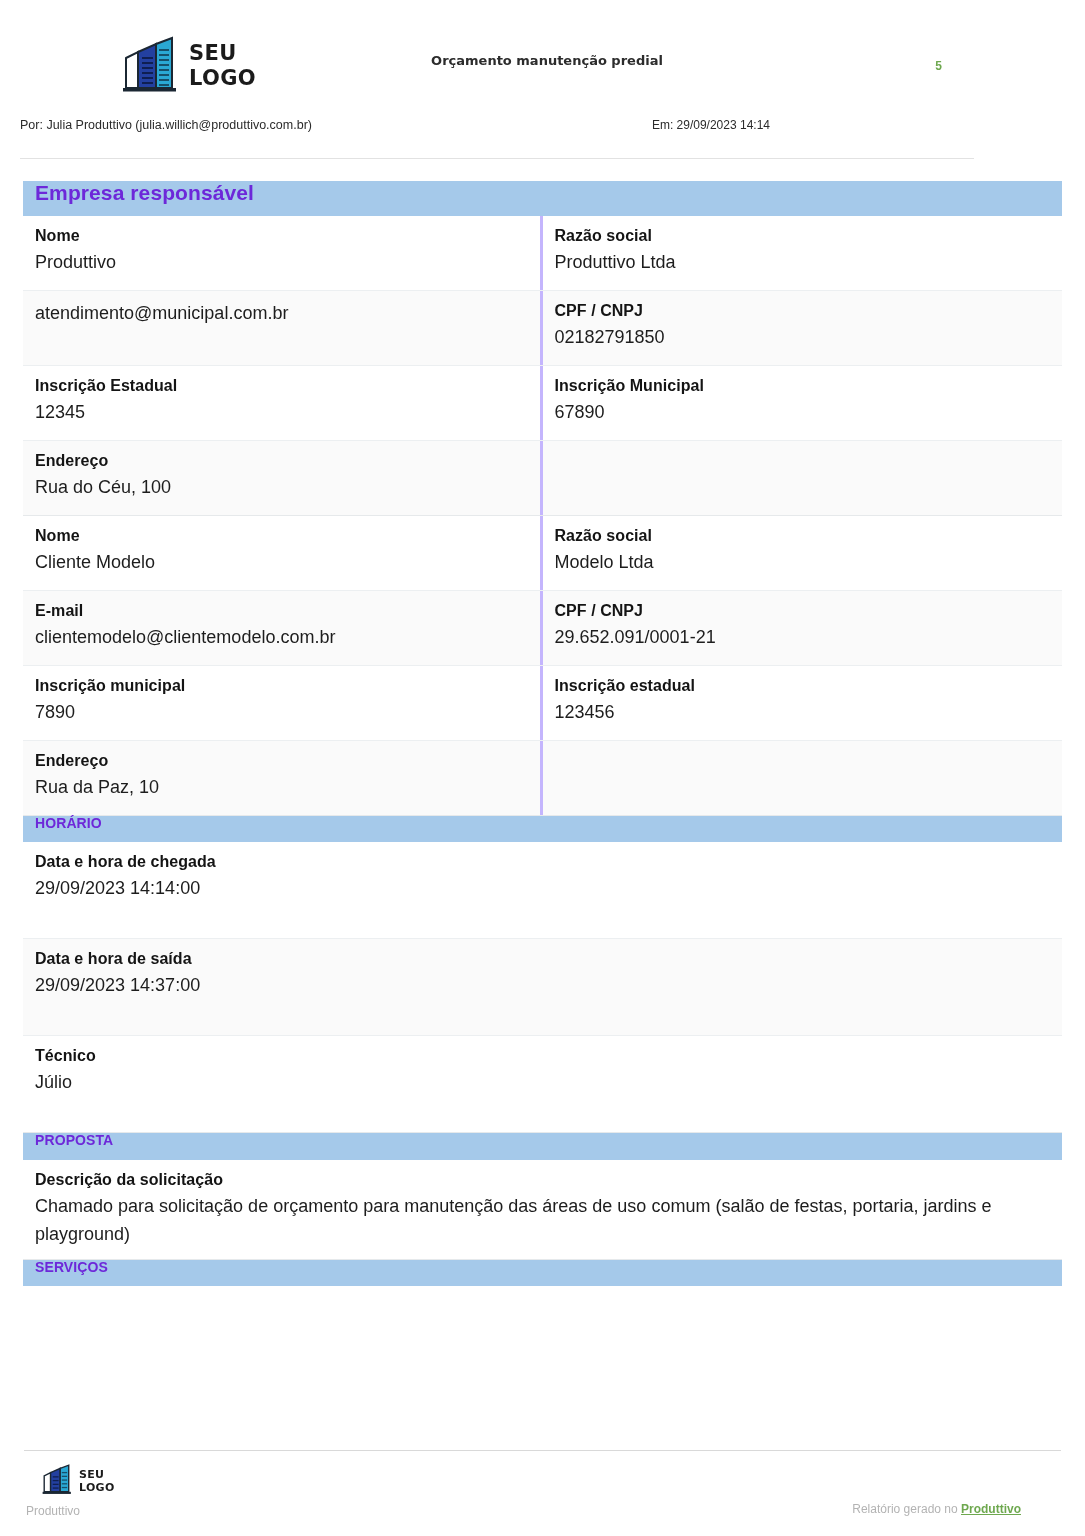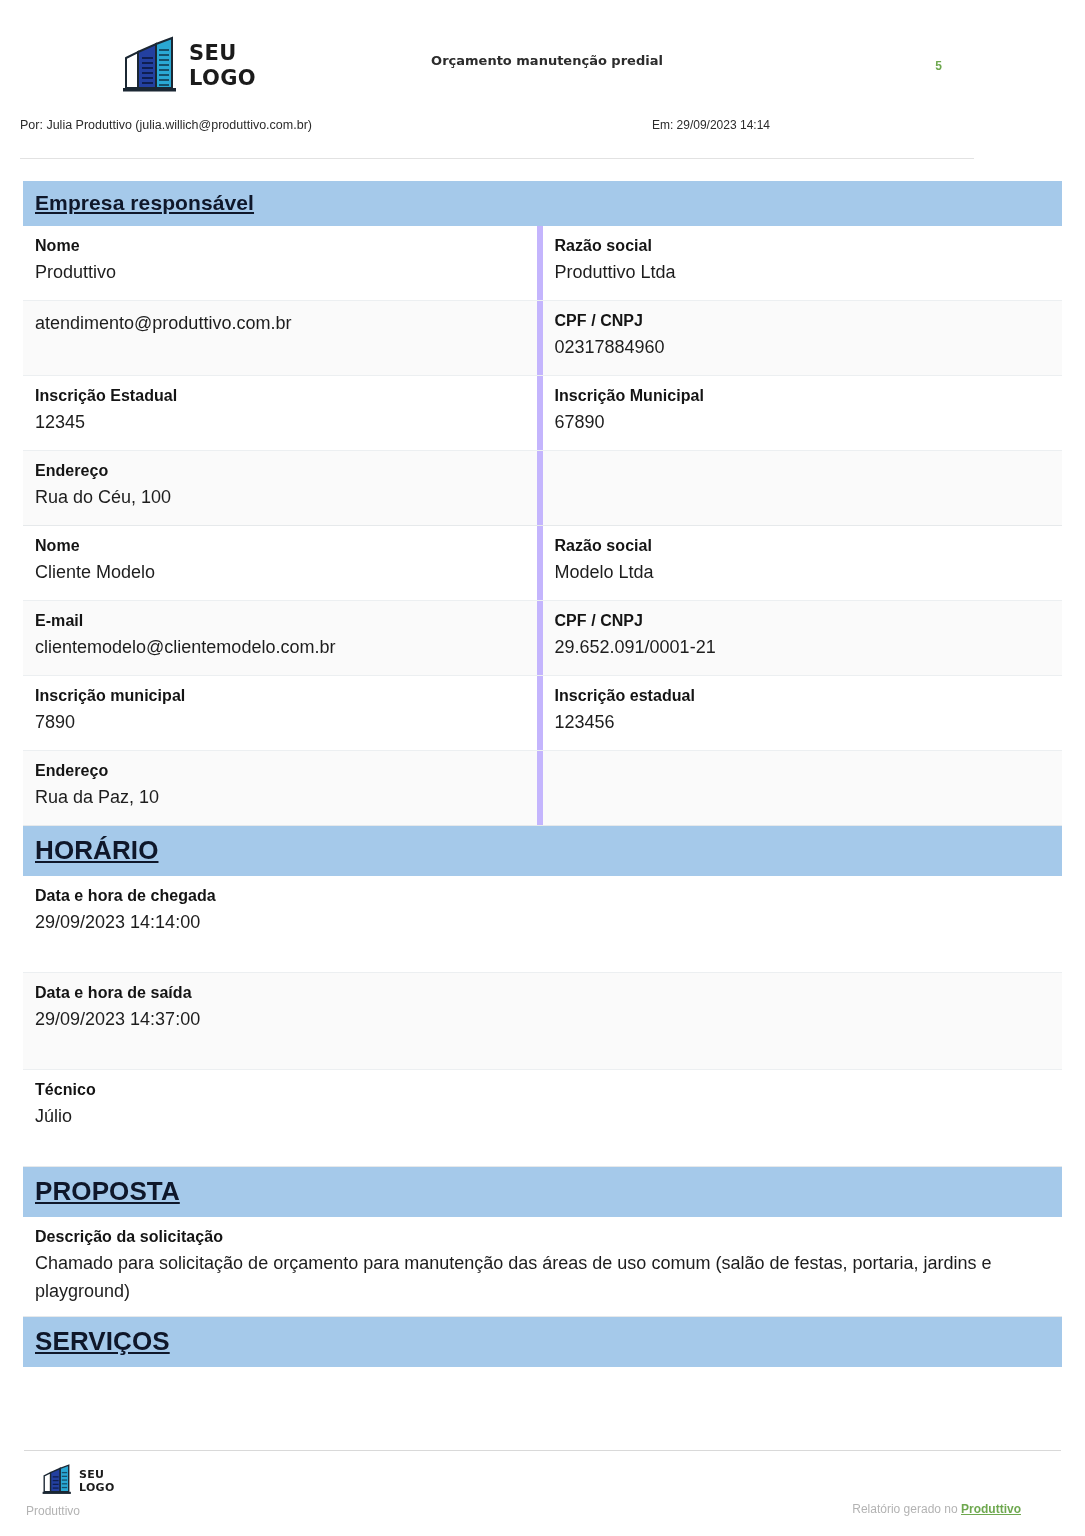--- a/index.html
+++ b/index.html
@@ -103,48 +103,47 @@
     background: #e2e2e2;
   }
 
   
   .sheet {
     margin: 22px 23px 0 23px;
     width: 1039px;
   }
   .section-bar {
     background: #a5c9ea;
-    padding: 10px 12px 11px 12px;
+    padding: 0 12px 11px 12px;
     font-size: 21px;
     font-weight: bold;
-    color: #0f172a;
+    color: #6d28d9;
     line-height: 1.12;
     letter-spacing: 0.1px;
-    text-decoration: underline;
-  }
-  .section-bar.caps { font-size: 26px; }
+  }
+  .section-bar.caps { font-size: 14px; }
 
   .rows { border-collapse: collapse; width: 100%; }
 
   .row {
     display: flex;
     width: 100%;
     border-bottom: 1px solid #eceff1;
   }
   .row:last-child { border-bottom: 1px solid #e6e9eb; }
   .row.shade-a { background: #ffffff; }
   .row.shade-b { background: #fafafa; }
 
   .cell {
     width: 50%;
     padding: 8px 12px 10px 12px;
     min-height: 74px;
   }
   .cell.full { width: 100%; }
-  .cell.left-col { border-right: 6px solid #c4b5fd; }
+  .cell.left-col { border-right: 3px solid #c4b5fd; }
   .cell.empty { min-height: 74px; }
 
   .field-label {
     font-size: 16px;
     font-weight: bold;
     color: #141414;
     line-height: 1.5;
     letter-spacing: 0.05px;
   }
   .field-value {
@@ -287,25 +286,25 @@
               <div class="field-label">Nome</div>
               <div class="field-value">Produttivo</div>
             </div>
             <div class="cell">
               <div class="field-label">Razão social</div>
               <div class="field-value">Produttivo Ltda</div>
             </div>
           </div>
           <div class="row shade-b">
             <div class="cell left-col">
-              <div class="field-value">atendimento@produttivo.com.br</div>
+              <div class="field-value">atendimento@municipal.com.br</div>
             </div>
             <div class="cell">
               <div class="field-label">CPF / CNPJ</div>
-              <div class="field-value">02317884960</div>
+              <div class="field-value">02182791850</div>
             </div>
           </div>
           <div class="row shade-a">
             <div class="cell left-col">
               <div class="field-label">Inscrição Estadual</div>
               <div class="field-value">12345</div>
             </div>
             <div class="cell">
               <div class="field-label">Inscrição Municipal</div>
               <div class="field-value">67890</div>

